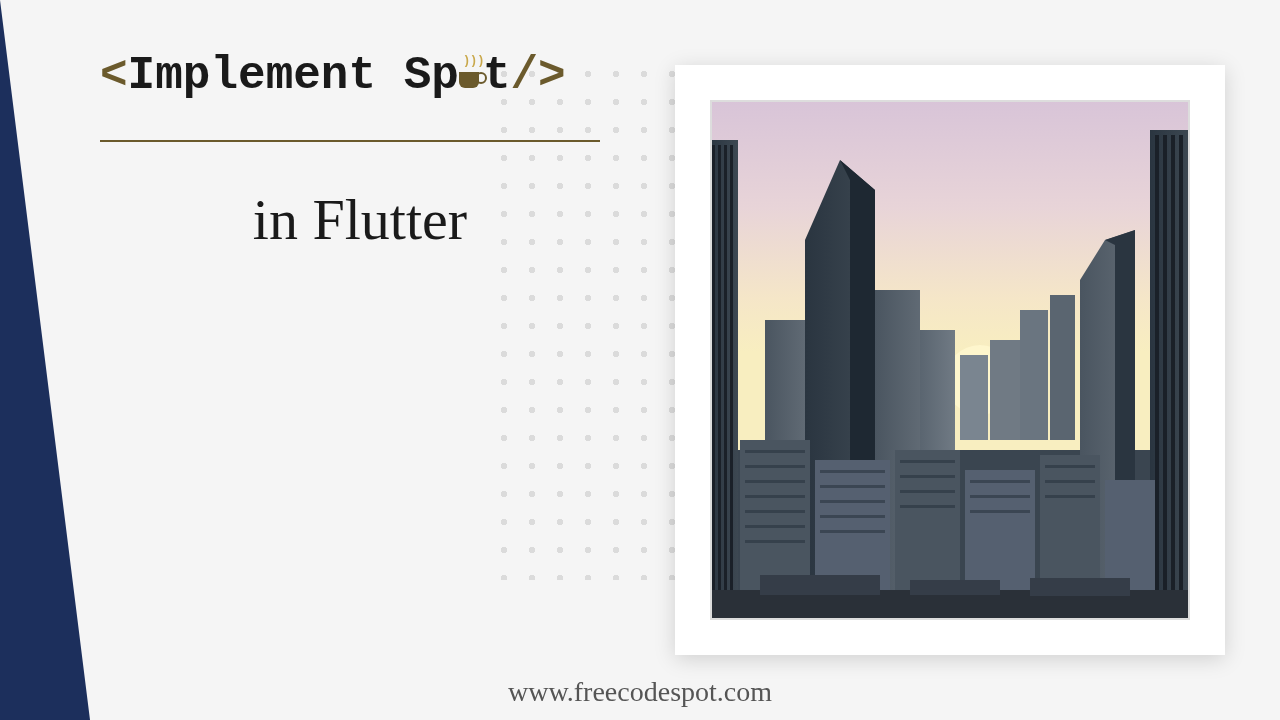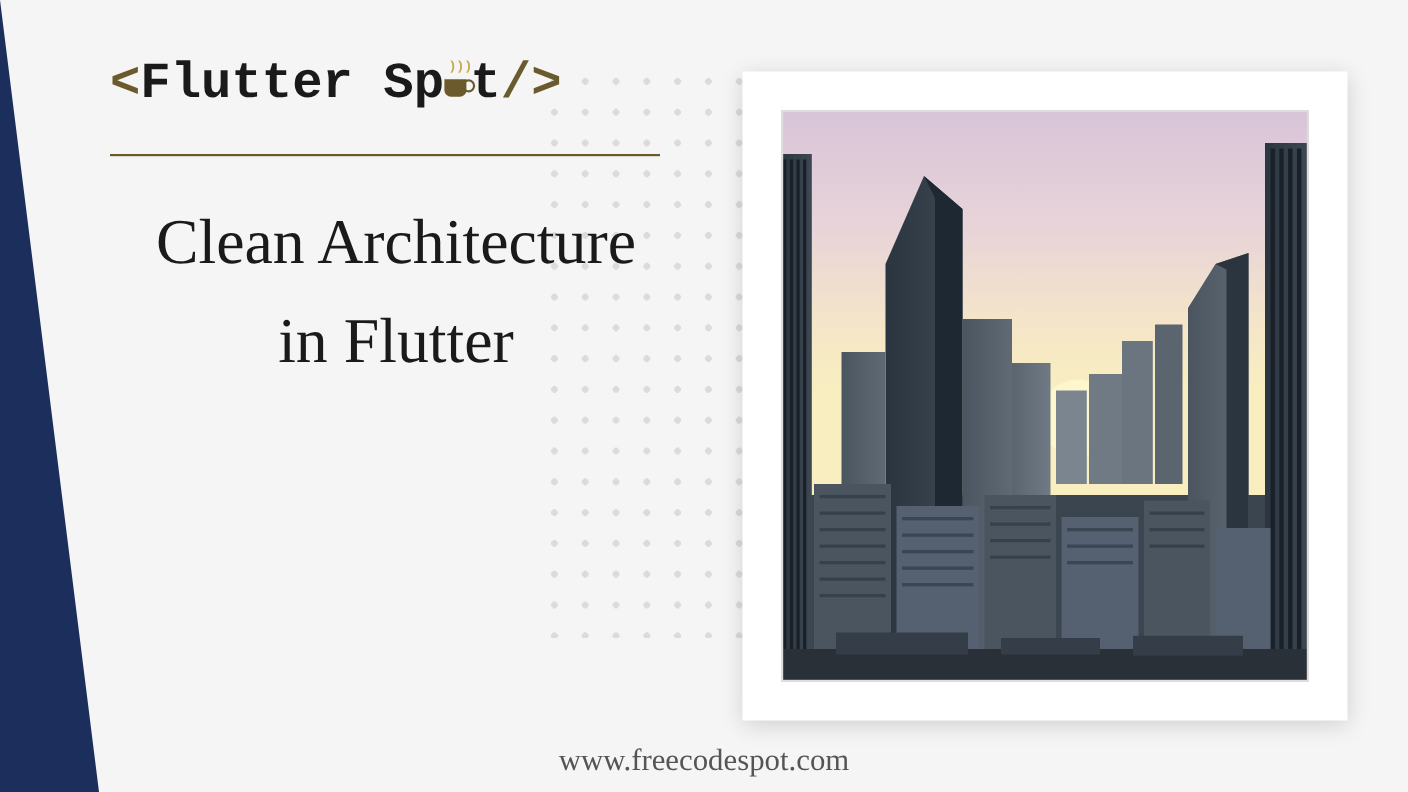--- a/index.html
+++ b/index.html
@@ -142,27 +142,26 @@
     display: block;
   }
 </style>
 </head>
 <body>
 
 <div class="accent-triangle"></div>
 <div class="dots-pattern"></div>
 
 <div class="logo">
-  <span class="bracket">&lt;</span><span>Flutter Sp</span><span class="mug"><span class="steam">)))</span></span><span>t</span><span class="bracket">/&gt;</span>
+  <span class="bracket">&lt;</span><span>Implement Sp</span><span class="mug"><span class="steam">)))</span></span><span>t</span><span class="bracket">/&gt;</span>
 </div>
 
 <div class="divider"></div>
 
 <div class="title">
-  <div>Clean Architecture</div>
   <div>in Flutter</div>
 </div>
 
 <div class="image-frame">
   <div class="cityscape" aria-label="city-skyline">
     <svg viewBox="0 0 480 520" preserveAspectRatio="xMidYMid slice">
       <defs>
         <linearGradient id="sky" x1="0" y1="0" x2="0" y2="1">
           <stop offset="0%" stop-color="#d8c4d8"></stop>
           <stop offset="30%" stop-color="#e8d4d8"></stop>

